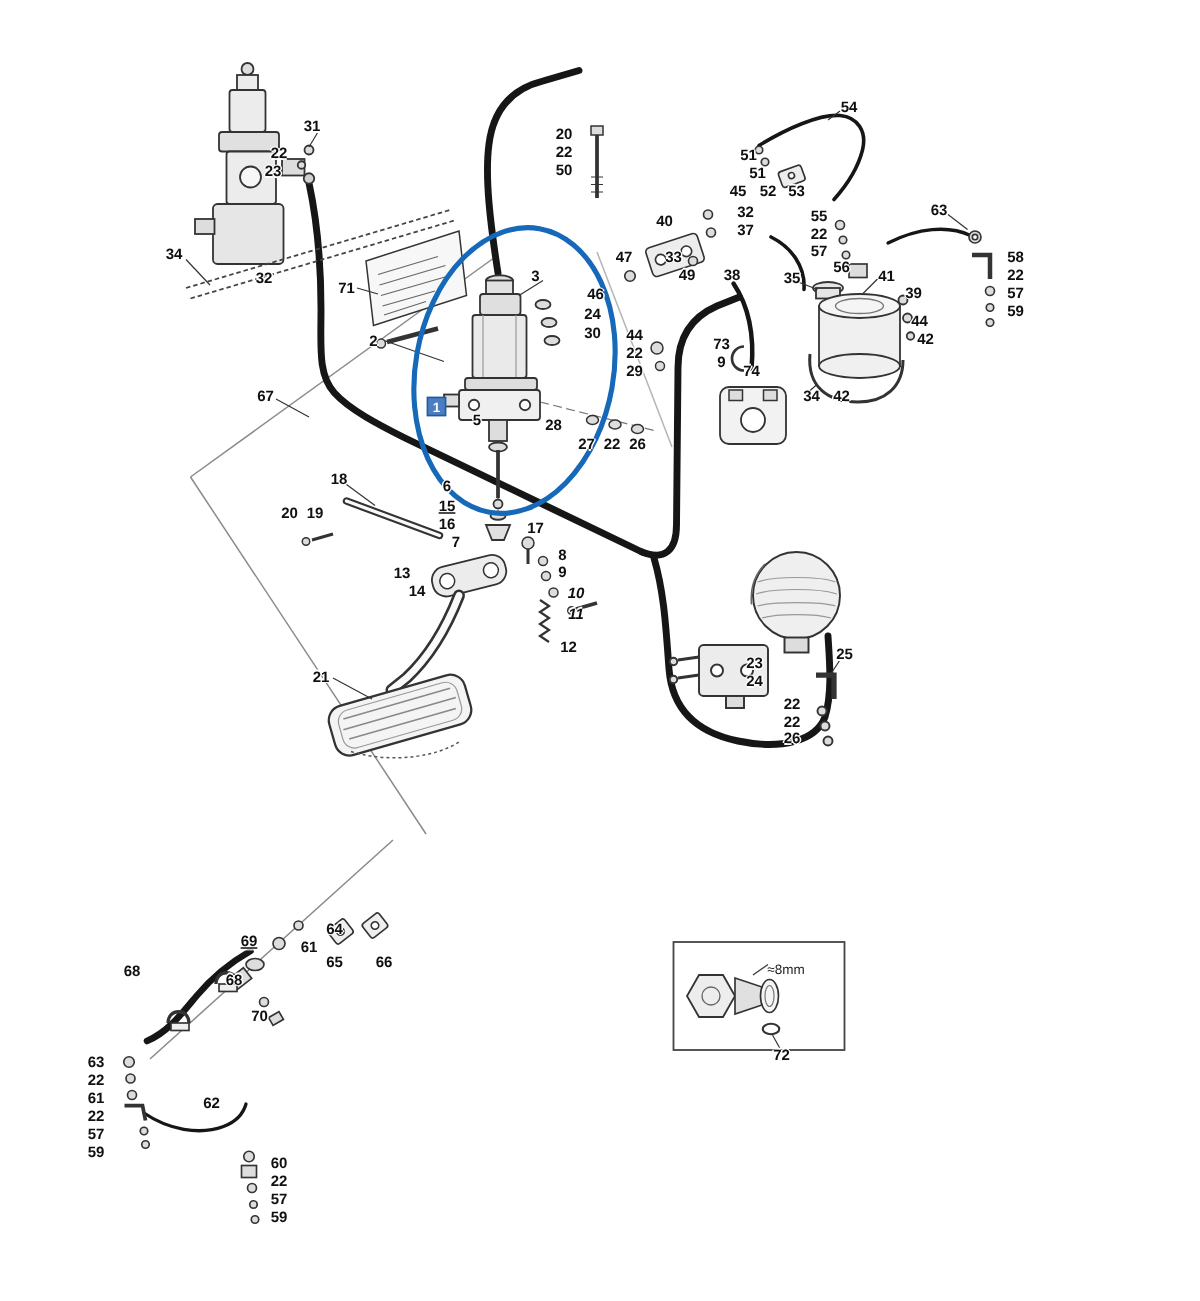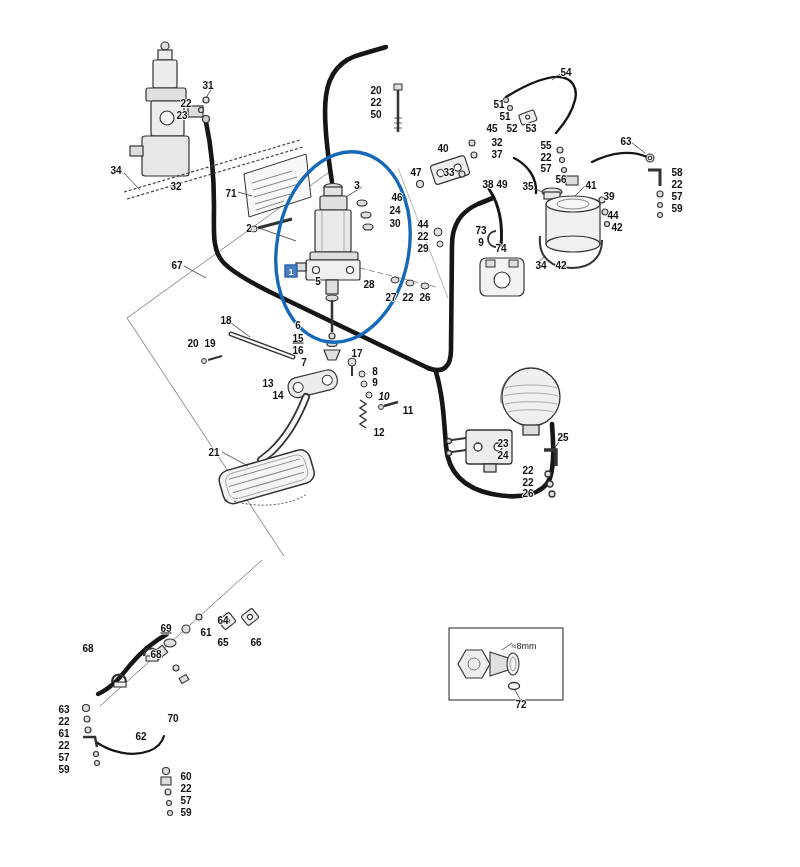--- a/index.html
+++ b/index.html
@@ -309,21 +309,21 @@
       <div class="part-label" style="left: 566px; top: 72px;">54</div>
       <div class="part-label" style="left: 499px; top: 104px;">51</div>
       <div class="part-label" style="left: 505px; top: 116px;">51</div>
       <div class="part-label" style="left: 492px; top: 128px;">45</div>
       <div class="part-label" style="left: 512px; top: 128px;">52</div>
       <div class="part-label" style="left: 531px; top: 128px;">53</div>
       <div class="part-label" style="left: 497px; top: 142px;">32</div>
       <div class="part-label" style="left: 497px; top: 154px;">37</div>
       <div class="part-label" style="left: 443px; top: 148px;">40</div>
       <div class="part-label" style="left: 449px; top: 172px;">33</div>
-      <div class="part-label" style="left: 458px; top: 184px; margin-left: 44px;">49</div>
+      <div class="part-label" style="left: 458px; top: 184px;">49</div>
       <div class="part-label" style="left: 488px; top: 184px;">38</div>
       <div class="part-label" style="left: 528px; top: 186px;">35</div>
       <div class="part-label" style="left: 416px; top: 172px;">47</div>
       <div class="part-label" style="left: 357px; top: 185px;">3</div>
       <div class="part-label" style="left: 397px; top: 197px;">46</div>
       <div class="part-label" style="left: 395px; top: 210px;">24</div>
       <div class="part-label" style="left: 395px; top: 223px;">30</div>
       <div class="part-label" style="left: 423px; top: 224px;">44</div>
       <div class="part-label" style="left: 423px; top: 236px;">22</div>
       <div class="part-label" style="left: 423px; top: 248px;">29</div>
@@ -352,42 +352,42 @@
       <div class="part-label" style="left: 408px; top: 297px;">22</div>
       <div class="part-label" style="left: 425px; top: 297px;">26</div>
       <div class="part-label" style="left: 298px; top: 325px;">6</div>
       <div class="part-label" style="left: 298px; top: 338px; text-decoration: underline;">15</div>
       <div class="part-label" style="left: 298px; top: 350px;">16</div>
       <div class="part-label" style="left: 304px; top: 362px;">7</div>
       <div class="part-label" style="left: 357px; top: 353px;">17</div>
       <div class="part-label" style="left: 375px; top: 371px;">8</div>
       <div class="part-label" style="left: 375px; top: 382px;">9</div>
       <div class="part-label" style="left: 384px; top: 396px; font-style: italic;">10</div>
-      <div class="part-label" style="left: 408px; top: 410px;">11</div>
+      <div class="part-label" style="left: 384px; top: 410px; font-style: italic;">11</div>
       <div class="part-label" style="left: 379px; top: 432px;">12</div>
       <div class="part-label" style="left: 226px; top: 320px;">18</div>
       <div class="part-label" style="left: 193px; top: 343px;">20</div>
       <div class="part-label" style="left: 210px; top: 343px;">19</div>
       <div class="part-label" style="left: 268px; top: 383px;">13</div>
       <div class="part-label" style="left: 278px; top: 395px;">14</div>
       <div class="part-label" style="left: 214px; top: 452px;">21</div>
       <div class="part-label" style="left: 503px; top: 443px;">23</div>
       <div class="part-label" style="left: 503px; top: 455px;">24</div>
       <div class="part-label" style="left: 563px; top: 437px;">25</div>
       <div class="part-label" style="left: 528px; top: 470px;">22</div>
       <div class="part-label" style="left: 528px; top: 482px;">22</div>
       <div class="part-label" style="left: 528px; top: 493px;">26</div>
       <div class="part-label" style="left: 193px; top: 620px; margin-left: 30px;">64</div>
       <div class="part-label" style="left: 206px; top: 632px;">61</div>
       <div class="part-label" style="left: 223px; top: 642px;">65</div>
       <div class="part-label" style="left: 256px; top: 642px;">66</div>
       <div class="part-label" style="left: 88px; top: 648px;">68</div>
       <div class="part-label" style="left: 156px; top: 654px;">68</div>
       <div class="part-label" style="left: 166px; top: 628px; text-decoration: underline;">69</div>
-      <div class="part-label" style="left: 173px; top: 678px; margin-top: 40px;">70</div>
+      <div class="part-label" style="left: 173px; top: 678px;">70</div>
       <div class="part-label" style="left: 64px; top: 709px;">63</div>
       <div class="part-label" style="left: 64px; top: 721px;">22</div>
       <div class="part-label" style="left: 64px; top: 733px;">61</div>
       <div class="part-label" style="left: 64px; top: 745px;">22</div>
       <div class="part-label" style="left: 64px; top: 757px;">57</div>
       <div class="part-label" style="left: 64px; top: 769px;">59</div>
       <div class="part-label" style="left: 141px; top: 736px;">62</div>
       <div class="part-label" style="left: 186px; top: 776px;">60</div>
       <div class="part-label" style="left: 186px; top: 788px;">22</div>
       <div class="part-label" style="left: 186px; top: 800px;">57</div>

